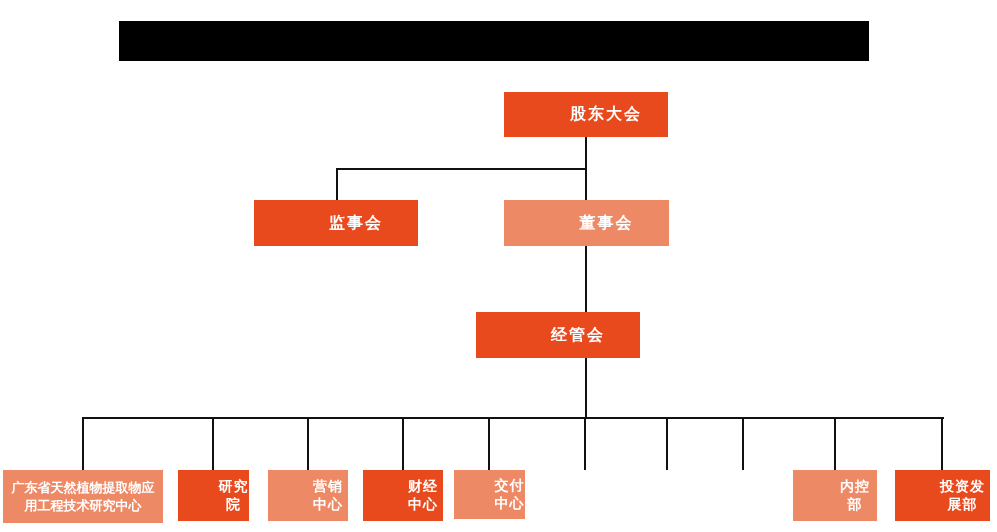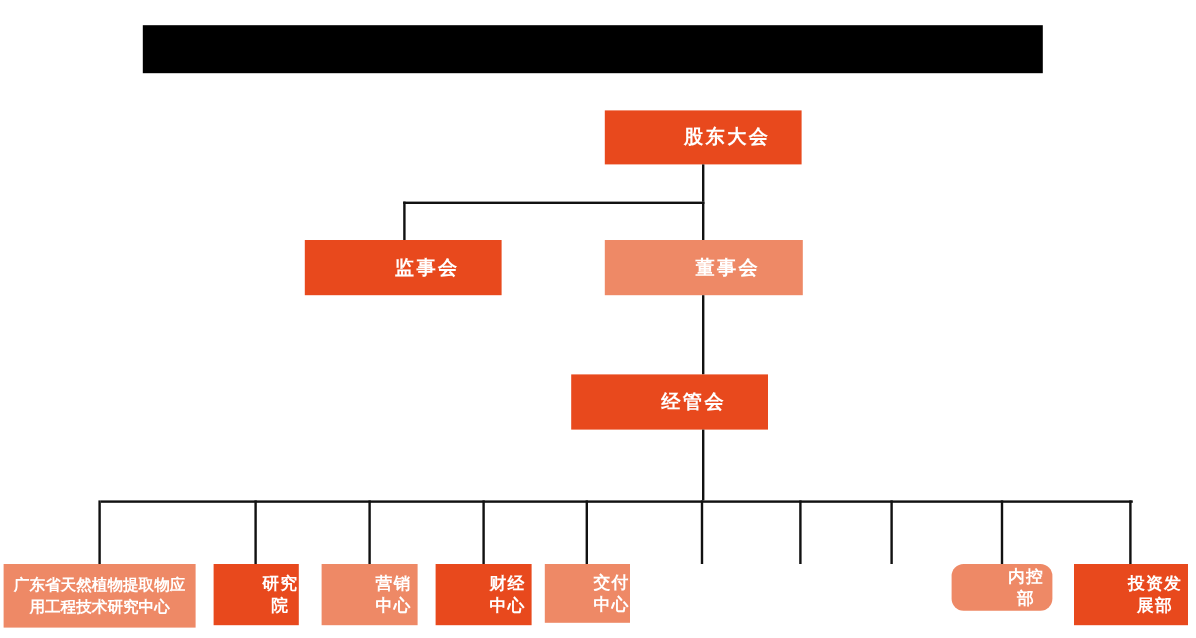--- a/index.html
+++ b/index.html
@@ -94,20 +94,20 @@
   </div>
   <div class="node dept" style="left:268px; top:470px; width:80px; height:51px;" data-tone="light">
     <span>营销中心</span>
   </div>
   <div class="node dept" style="left:363px; top:470px; width:80px; height:51px;" data-tone="dark">
     <span>财经中心</span>
   </div>
   <div class="node dept" style="left:454px; top:470px; width:71px; height:49px;" data-tone="light">
     <span>交付中心</span>
   </div>
-  <div class="node dept" style="left:793px; top:470px; width:84px; height:39px;border-radius:10px;" data-tone="light">
+  <div class="node dept" style="left:793px; top:470px; width:84px; height:51px;" data-tone="light">
     <span>内控部</span>
   </div>
   <div class="node dept" style="left:895px; top:470px; width:95px; height:51px;" data-tone="dark">
     <span>投资发展部</span>
   </div>
 
 </div>
 
 </body></html>

